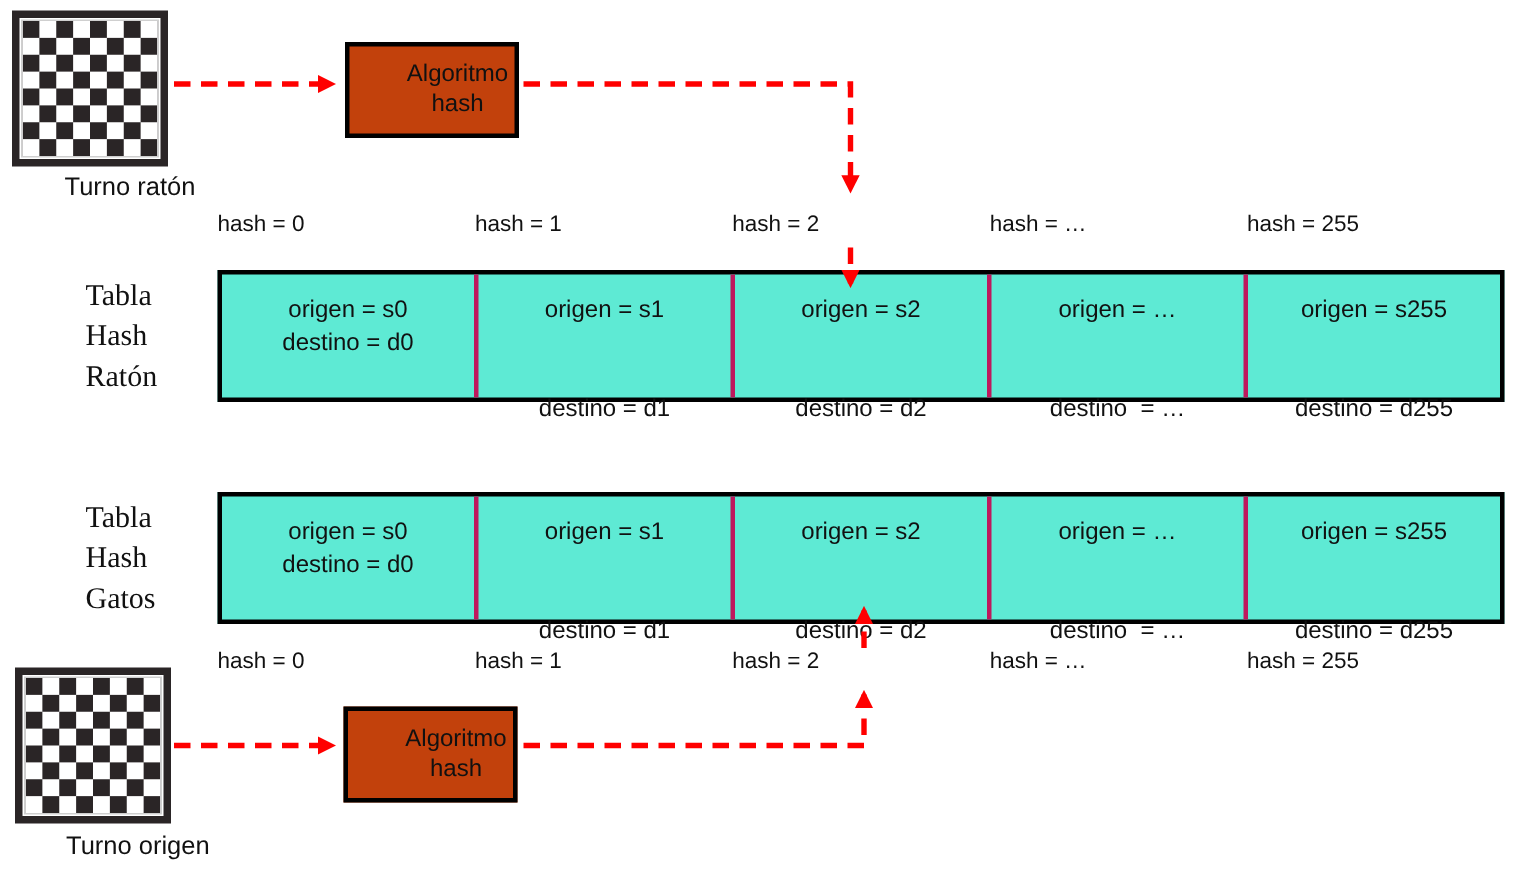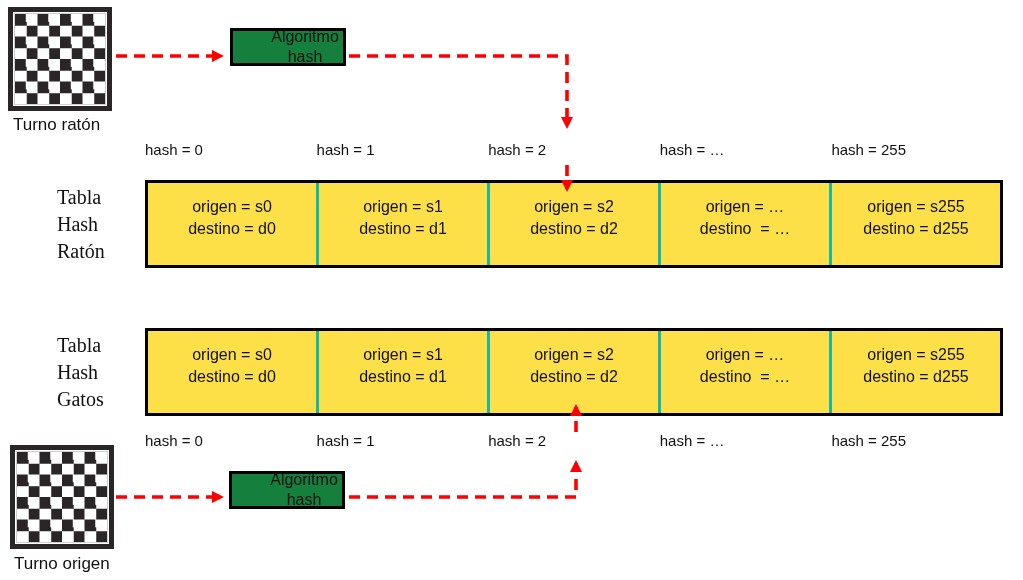--- a/index.html
+++ b/index.html
@@ -32,29 +32,30 @@
     background: repeating-conic-gradient(#ffffff 0% 25%, #2a2526 0% 50%);
     background-size: 25% 25%;
     outline: 1px solid #cfcfcf;
   }
   .board-caption {
     position: absolute;
     font-size: 17px;
     line-height: 21px;
     color: #111111;
     white-space: pre;
+    margin-left: 30px;
   }
   
   .algo-box {
     position: absolute;
     width: 116px;
-    height: 38px;
+    height: 64px;
     box-sizing: border-box;
     border: 3px solid #000000;
-    background: #15803d;
+    background: #c2410c;
     display: flex;
     flex-direction: column;
     align-items: center;
     justify-content: center;
     font-size: 16px;
     line-height: 20px;
     text-align: center;
     padding-left: 34px;
   }
   
@@ -72,35 +73,36 @@
     white-space: pre;
   }
   
   .hash-table {
     position: absolute;
     left: 145px;
     width: 858px;
     height: 88px;
     box-sizing: border-box;
     border: 3px solid #000000;
-    background: #fde047;
+    background: #5eead4;
     display: flex;
   }
   .hash-cell {
     flex: 1;
     box-sizing: border-box;
     display: flex;
     flex-direction: column;
     align-items: center;
     padding-top: 13px;
     font-size: 16px;
     line-height: 22px;
   }
   .hash-cell + .hash-cell {
-    border-left: 3px solid #14b8a6;
+    border-left: 3px solid #be185d;
+    gap: 44px;
   }
   .cell-line { white-space: pre; }
   
   .side-label {
     position: absolute;
     left: 57px;
     font-size: 20px;
     line-height: 27px;
     white-space: pre;
     font-family: Liberation Serif, serif;

